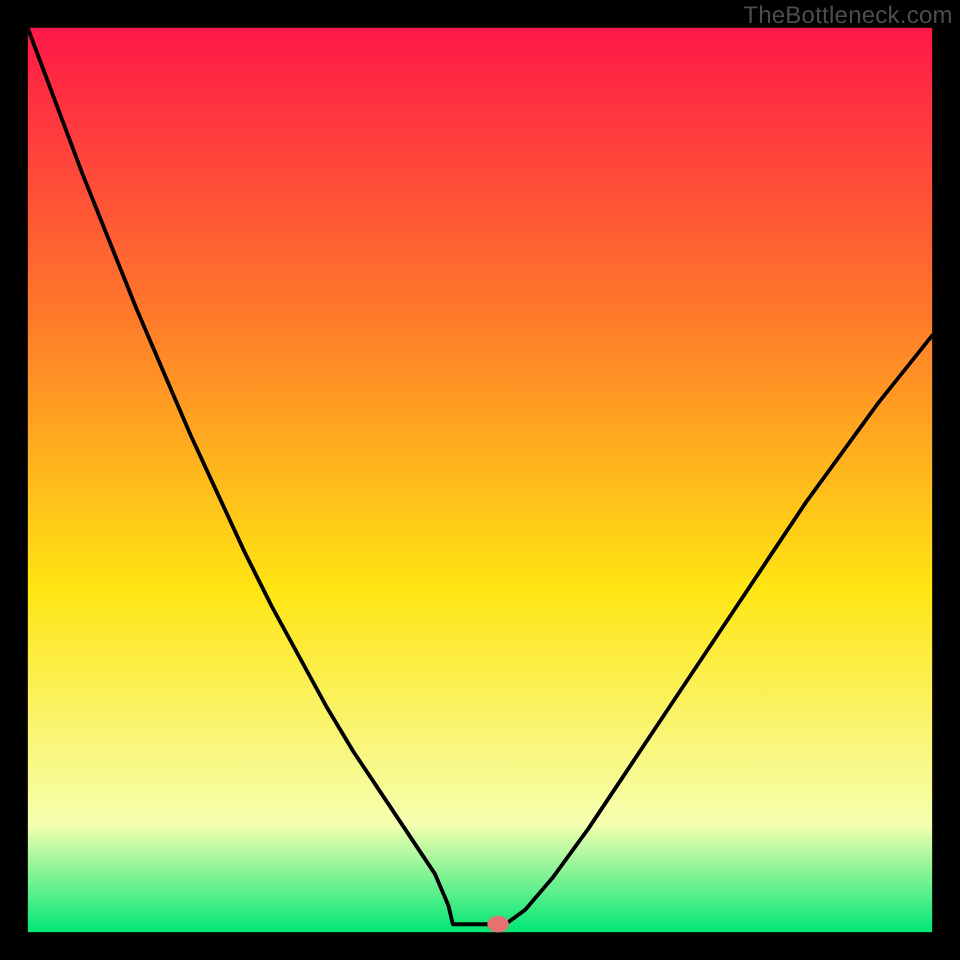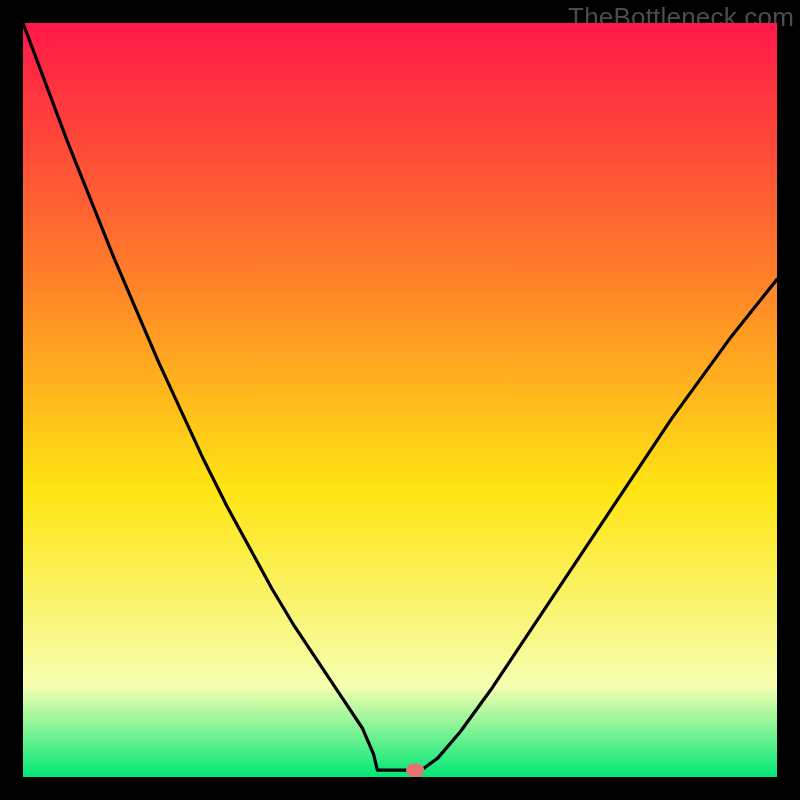--- a/index.html
+++ b/index.html
@@ -27,21 +27,21 @@
   .plot-svg {
     width: 100%;
     height: 100%;
     display: block;
   }
   .watermark {
     position: absolute;
     top: 2px;
     right: 6px;
     color: #4d4d4d;
-    font-size: 26px;
+    font-size: 20px;
     letter-spacing: 0.2px;
   }
 </style>
 </head>
 <body>
 
 <div class="chart-frame">
   <div class="watermark">TheBottleneck.com</div>
   <div class="plot-area">
     <svg class="plot-svg" viewBox="0 0 754 754" preserveAspectRatio="none">

